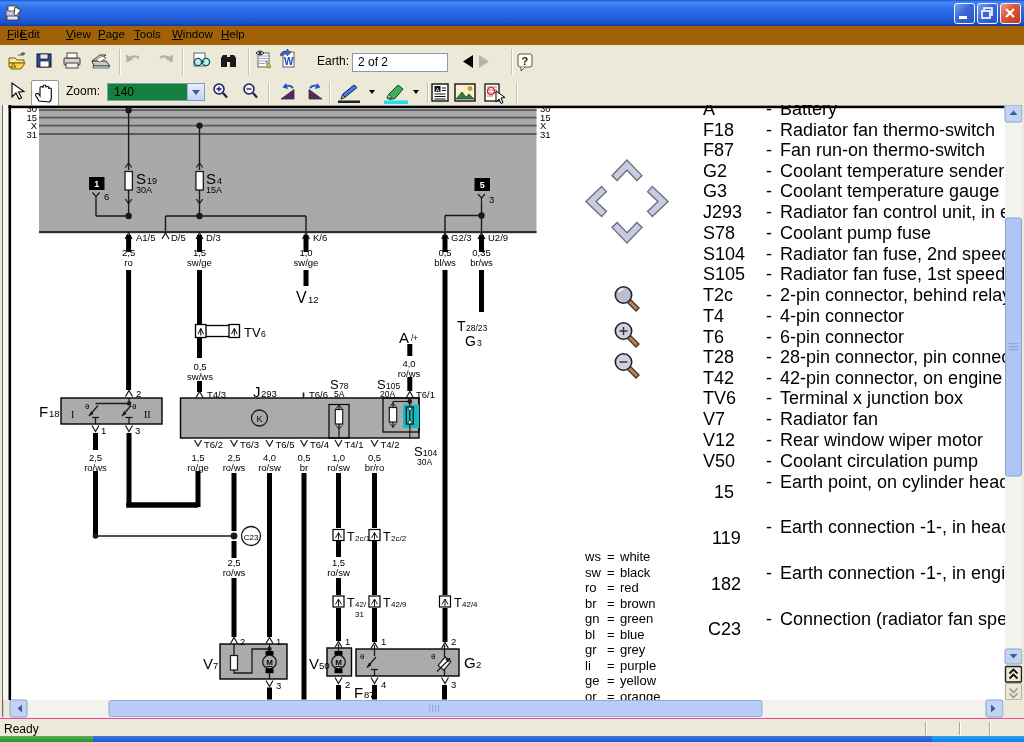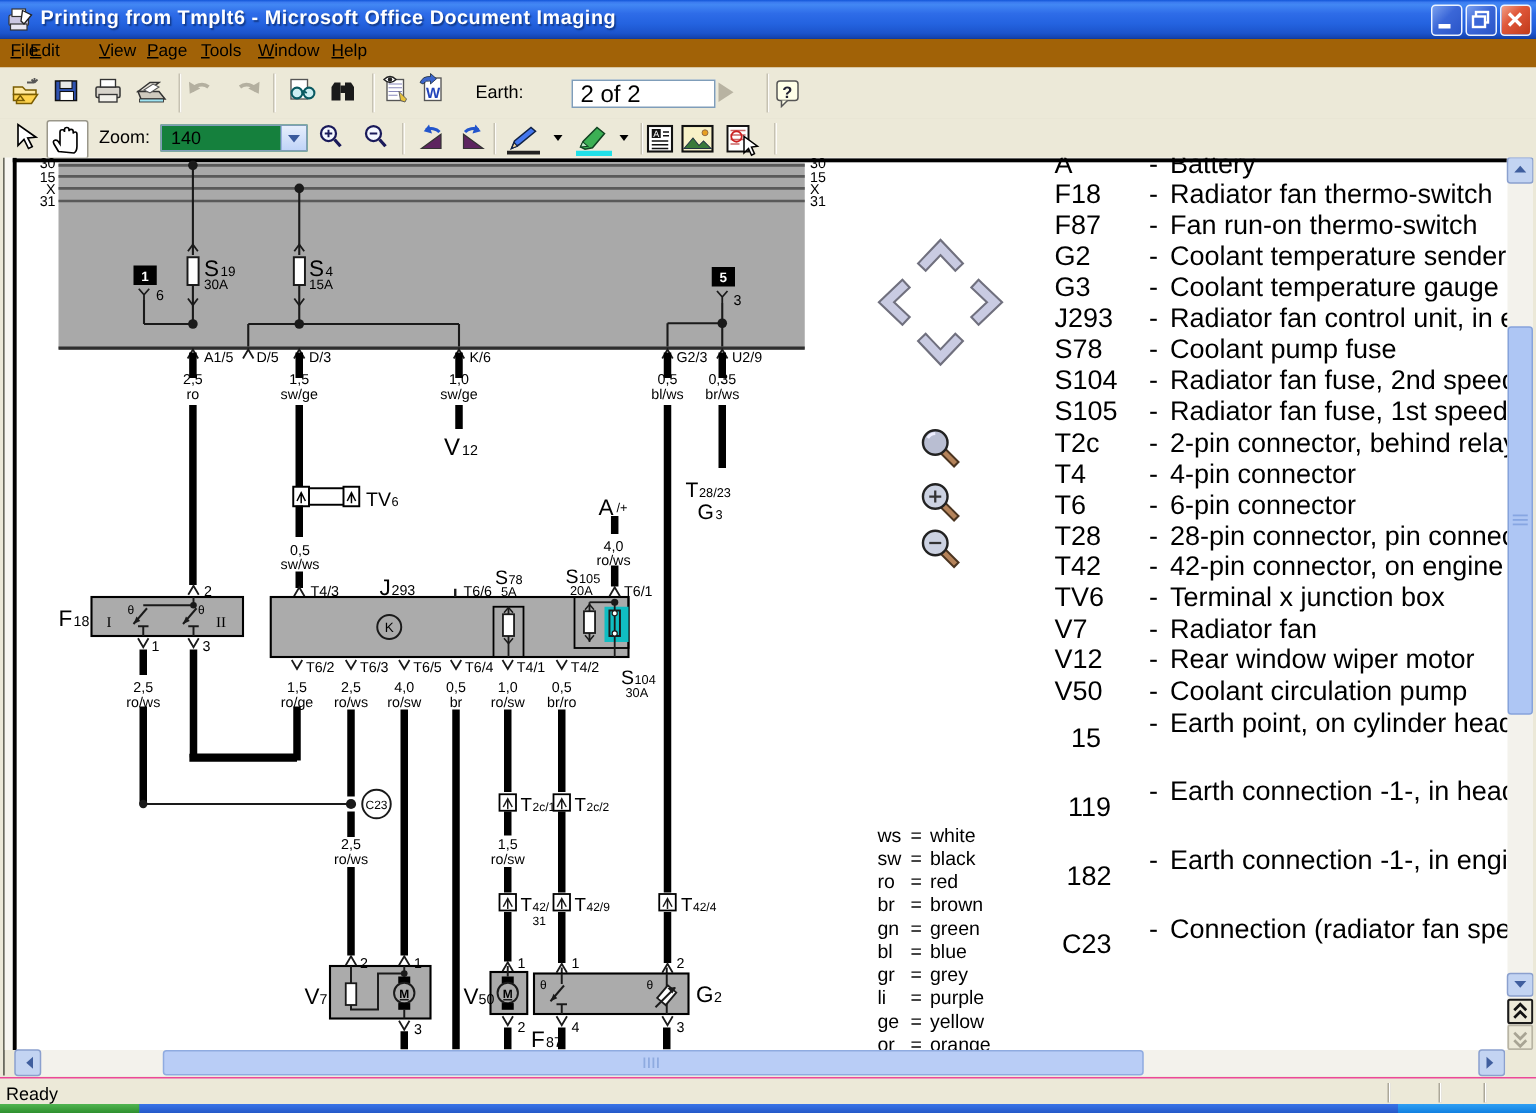--- a/index.html
+++ b/index.html
@@ -15,39 +15,38 @@
 #btnres{left:977px;background:linear-gradient(135deg,#7ba1ef 0%,#3b67d8 45%,#2a55c8 100%);}
 #btncls{left:1000px;background:linear-gradient(135deg,#f0a088 0%,#e0583a 40%,#c03a1a 100%);}
 #menubar{position:absolute;left:0;top:26px;width:1024px;height:19px;background:#a16207;
 font-size:11.5px;color:#000;}
 #menubar span{position:absolute;top:2px;}
 #toolbar1{position:absolute;left:0;top:45px;width:1024px;height:34px;background:#ece9d8;
 border-bottom:1px solid #e2ddcb;}
 #toolbar2{position:absolute;left:0;top:79px;width:1024px;height:26px;background:#ece9d8;}
 .tsep{position:absolute;width:1px;background:#c6c2b2;border-right:1px solid #fdfcf8;}
 #pagefield{position:absolute;left:352px;top:8px;width:89px;height:16px;background:#fff;
-border:1px solid #7f9db9;font-size:16px;padding-left:5px;padding-top:1px;margin-left:29px;}
+border:1px solid #7f9db9;font-size:12px;padding-left:5px;padding-top:1px;}
 #zoomcombo{position:absolute;left:107px;top:4px;width:96px;height:16px;background:#15803d;
 border:1px solid #7f9db9;font-size:12px;}
 #statusbar{position:absolute;left:0;top:718px;width:1024px;height:18px;background:#ece9d8;
 border-top:1px solid #ec4899;font-size:12px;}
 #taskbar{position:absolute;left:0;top:736px;width:1024px;height:6px;background:#2a64d8;}
 .sdiv{position:absolute;top:3px;height:13px;width:1px;background:#aca899;border-right:1px solid #fff;}
 </style>
 </head>
 <body>
 
 <div id="titlebar">
  <svg class="abs" style="left:5px;top:4px" width="18" height="18" viewBox="0 0 18 18">
   <rect x="1" y="6" width="13" height="7" rx="1" fill="#cbc7e2" stroke="#333" stroke-width="0.8"></rect>
   <rect x="3" y="2" width="9" height="5" fill="#fff" stroke="#333" stroke-width="0.8"></rect>
   <rect x="2" y="12" width="11" height="4" fill="#e8e6f2" stroke="#333" stroke-width="0.8"></rect>
   <path d="M10,3 l6,3 l-5,6 l-2,-2 z" fill="#fff" stroke="#222" stroke-width="0.9"></path>
  </svg>
- <span class="ttl">Printing from Tmplt6 - Microsoft Office Document Imaging</span>
  <div class="wbtn" id="btnmin"><svg width="19" height="19">
         <rect x="4" y="12" width="8" height="3" fill="#fff"></rect>
       </svg></div>
  <div class="wbtn" id="btnres"><svg width="19" height="19">
         <rect x="6" y="4" width="8" height="7" fill="none" stroke="#fff" stroke-width="1.6"></rect>
         <rect x="4" y="7" width="8" height="7" fill="#3b67d8" stroke="#fff" stroke-width="1.6"></rect>
       </svg></div>
  <div class="wbtn" id="btncls"><svg width="19" height="19">
         <path d="M5,5 L13,13 M13,5 L5,13" stroke="#fff" stroke-width="2.2"></path>
       </svg></div>

